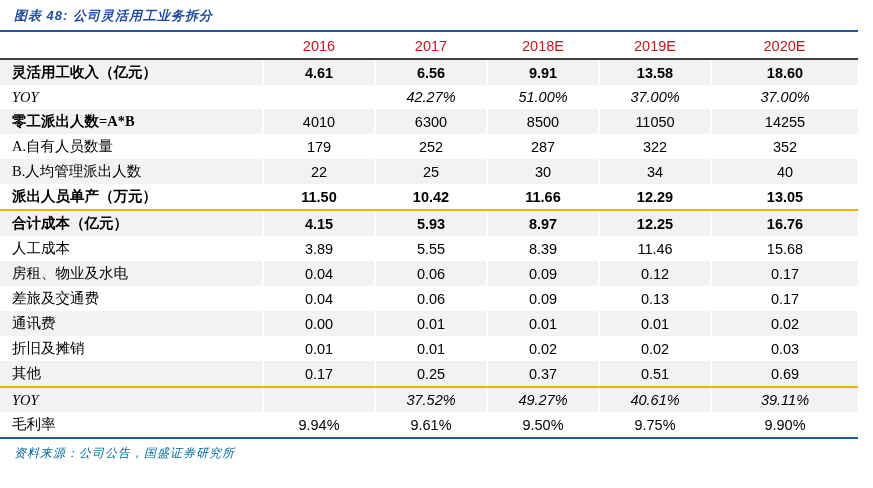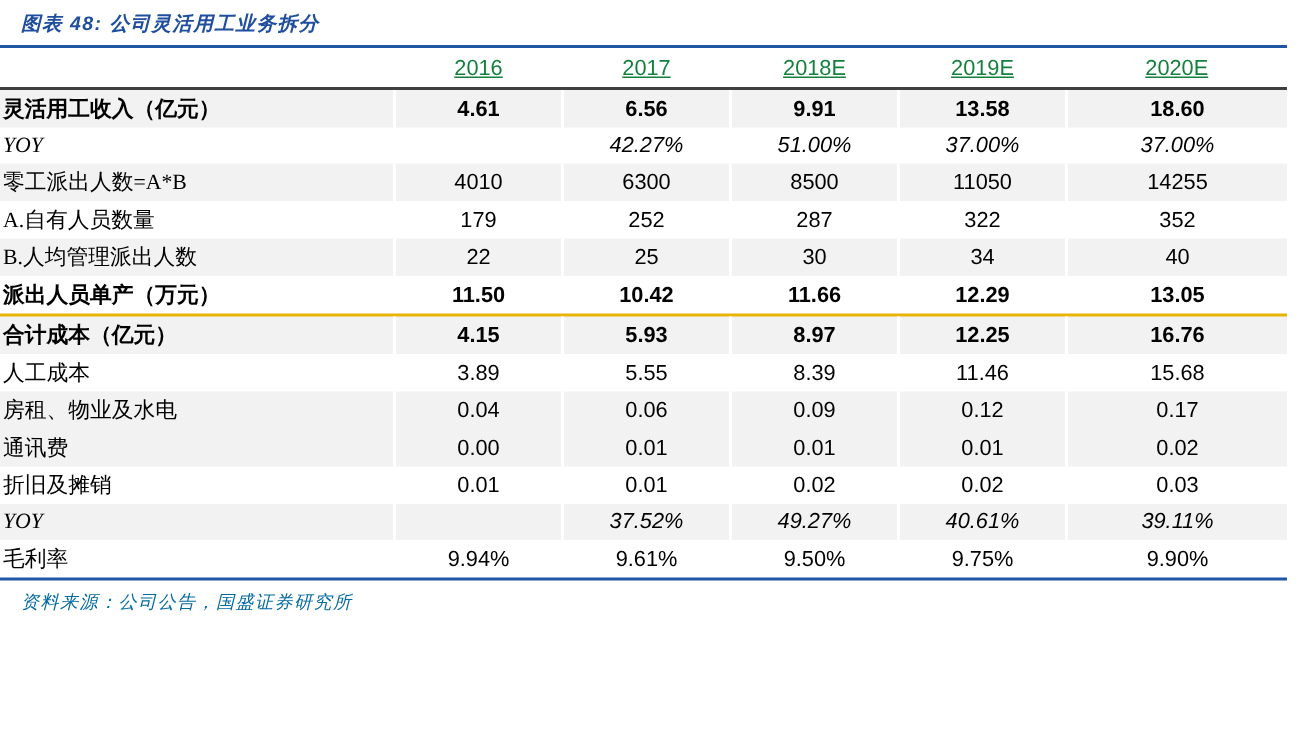--- a/index.html
+++ b/index.html
@@ -14,33 +14,33 @@
     font-size:13px;font-weight:bold;font-style:italic;
     color:#1F4E9E;letter-spacing:1px;
   }
   .title-rule{width:858px;height:2px;background:#2056A5;}
   table.data-table{
     width:858px;border-collapse:collapse;table-layout:fixed;
     font-size:14.5px;margin-top:4px;
   }
   .data-table th{
     font-weight:normal;text-align:center;padding:2px 2px 4px 2px;
-    border-bottom:2px solid #3F3F3F;font-size:14.5px;color:#15803d;text-decoration:underline;
+    border-bottom:2px solid #3F3F3F;font-size:14.5px;color:#b91c1c;
   }
   .data-table th.lbl{text-align:left;padding-left:14px;}
   .data-table td{
     text-align:center;padding:3px 2px;height:18px;
     border-right:2px solid #ffffff;color:#000;
   }
   .data-table td:last-child{border-right:none;}
-  .data-table td.lbl{text-align:left;padding-left:2px;font-family:"Liberation Serif","DejaVu Serif",serif;}
+  .data-table td.lbl{text-align:left;padding-left:12px;font-family:"Liberation Serif","DejaVu Serif",serif;}
   tr.stripe td{background:#F2F2F2;text-align:center;}
   tr.rule-below td{border-bottom:2px solid #eab308;}
   tr.em-bold td{font-weight:bold;}
-  tr.em-bold-label td.lbl{font-weight:normal;margin-top:44px;}
+  tr.em-bold-label td.lbl{font-weight:bold;margin-top:44px;}
   tr.em-italic td{font-style:italic;margin-left:40px;}
   .bottom-rule{width:858px;height:2px;background:#2056A5;}
   .fig-source{
     padding:6px 0 0 14px;font-size:12px;font-style:italic;
     color:#0369a1;font-family:"Liberation Serif","DejaVu Serif",serif;letter-spacing:1px;
   }
 </style>
 </head>
 <body>
 
@@ -133,35 +133,51 @@
           <td>15.68</td>
         </tr>
         <tr class="stripe">
           <td class="lbl">房租、物业及水电</td>
           <td>0.04</td>
           <td>0.06</td>
           <td>0.09</td>
           <td>0.12</td>
           <td>0.17</td>
         </tr>
+        <tr>
+          <td class="lbl">差旅及交通费</td>
+          <td>0.04</td>
+          <td>0.06</td>
+          <td>0.09</td>
+          <td>0.13</td>
+          <td>0.17</td>
+        </tr>
         <tr class="stripe">
           <td class="lbl">通讯费</td>
           <td>0.00</td>
           <td>0.01</td>
           <td>0.01</td>
           <td>0.01</td>
           <td>0.02</td>
         </tr>
         <tr>
           <td class="lbl">折旧及摊销</td>
           <td>0.01</td>
           <td>0.01</td>
           <td>0.02</td>
           <td>0.02</td>
           <td>0.03</td>
+        </tr>
+        <tr class="stripe rule-below">
+          <td class="lbl">其他</td>
+          <td>0.17</td>
+          <td>0.25</td>
+          <td>0.37</td>
+          <td>0.51</td>
+          <td>0.69</td>
         </tr>
         <tr class="stripe em-italic">
           <td class="lbl">YOY</td>
           <td></td>
           <td>37.52%</td>
           <td>49.27%</td>
           <td>40.61%</td>
           <td>39.11%</td>
         </tr>
         <tr>

